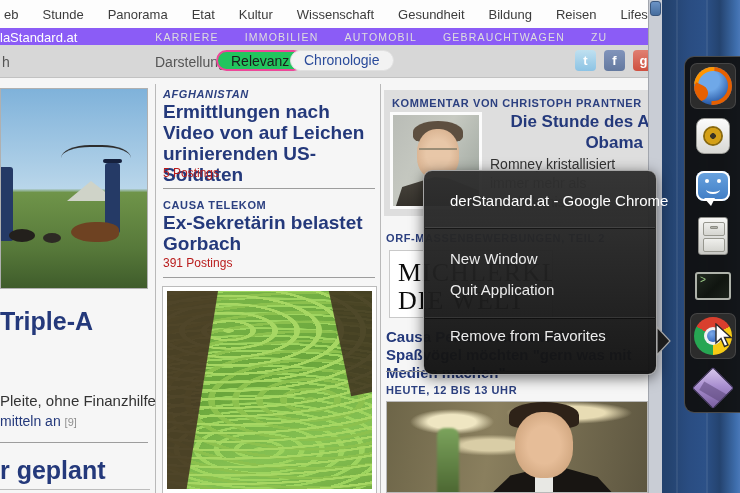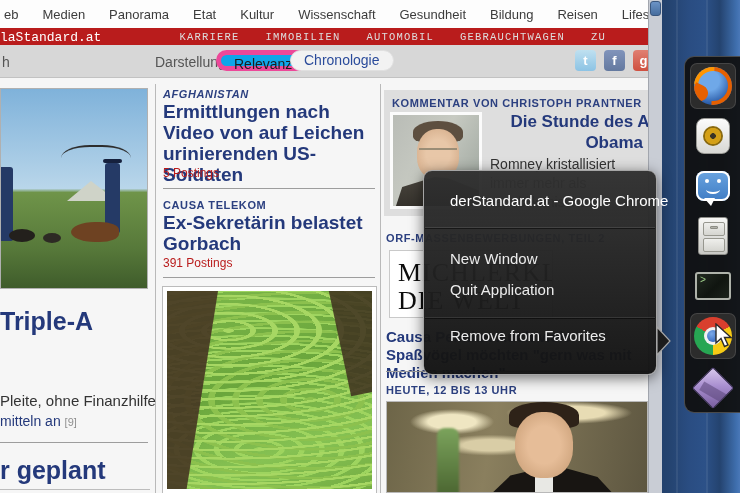--- a/index.html
+++ b/index.html
@@ -12,30 +12,30 @@
     background:linear-gradient(90deg,#1f3c66 0,#24436f 22%,#2a4d82 45%,#2c5188 62%,#24436f 78%,#3f6fae 96%,#4a78b8 100%); }
   .desktop .band { position:absolute; top:0; bottom:0; width:2px; background:rgba(255,255,255,.07); }
 
   
   .browser { position:absolute; left:0; top:0; width:662px; height:493px; background:#f4f4f4; z-index:2; }
   .page { position:absolute; left:0; top:0; width:648px; height:493px; overflow:hidden; background:#f6f6f6;padding-left:12px; }
 
   .topnav { position:absolute; left:0; top:0; width:648px; height:28px; background:#fdfdfd; display:flex; align-items:center; gap:24px; padding-left:4px; }
   .topnav span { font-size:13px; color:#3c3c3c; white-space:nowrap; cursor:pointer; }
 
-  .darkbar { position:absolute; left:0; top:28px; width:648px; height:18px; background:#b91c1c; display:flex; align-items:center;font-family:Liberation Mono, monospace; }
+  .darkbar { position:absolute; left:0; top:28px; width:648px; height:18px; background:#8b5cf6; display:flex; align-items:center; }
   .darkbar .brand { color:#fff; font-size:13px; margin-left:0; white-space:nowrap; }
   .darkbar .dmenu { display:flex; gap:26px; margin-left:78px; }
   .darkbar .dmenu span { color:#dedede; font-size:10.5px; letter-spacing:1.2px; white-space:nowrap; cursor:pointer; }
 
   .controlbar { position:absolute; left:0; top:45px; width:648px; height:33px; background:#d7d7d7; border-bottom:1px solid #c2c2c2; }
   .frag-left { position:absolute; left:2px; top:9px; font-size:14px; color:#555; }
   .darstellung { position:absolute; left:155px; top:9px; font-size:14px; color:#555; }
   .pill { position:absolute; top:5px; height:21px; border-radius:11px; font-size:14px; line-height:19px; padding:0 13px; cursor:pointer; }
-  .pill.sel { left:216px; background:#0ea5e9; border:5px solid #ec4899; color:#1c1c1c; }
+  .pill.sel { left:216px; background:#22c55e; border:2px solid #ec4899; color:#1c1c1c; }
   .pill.alt { left:290px; background:#f2f2f2; border:1px solid #e0e0e0; color:#2a4b9b; }
   .social { position:absolute; top:5px; width:21px; height:21px; border-radius:4px; color:#fff; font-size:13px; font-weight:bold; text-align:center; line-height:21px; cursor:pointer; }
   .soc-tw { left:575px; background:linear-gradient(#bfe0f0,#8cc3e4); color:#fff; }
   .soc-fb { left:604px; background:linear-gradient(#8194bb,#64799f); }
   .soc-gp { left:633px; background:linear-gradient(#e08072,#cf5040); }
 
   .vdiv { position:absolute; top:84px; bottom:0; width:1px; background:#b9b9b9; }
   .hdiv { position:absolute; height:1px; background:#9d9d9d; }
 
   .kicker { font-size:11px; letter-spacing:.6px; color:#2c4080; font-weight:bold; white-space:nowrap; }
@@ -171,21 +171,21 @@
   <div class="desktop">
     <div class="band" style="left:28px"></div>
     <div class="band" style="left:58px"></div>
   </div>
 
   <div class="browser">
     <div class="page">
 
       <div class="topnav">
         <span>eb</span>
-        <span>Medien</span>
+        <span>Stunde</span>
         <span>Panorama</span>
         <span>Etat</span>
         <span>Kultur</span>
         <span>Wissenschaft</span>
         <span>Gesundheit</span>
         <span>Bildung</span>
         <span>Reisen</span>
         <span>Lifestyle</span>
       </div>
 

